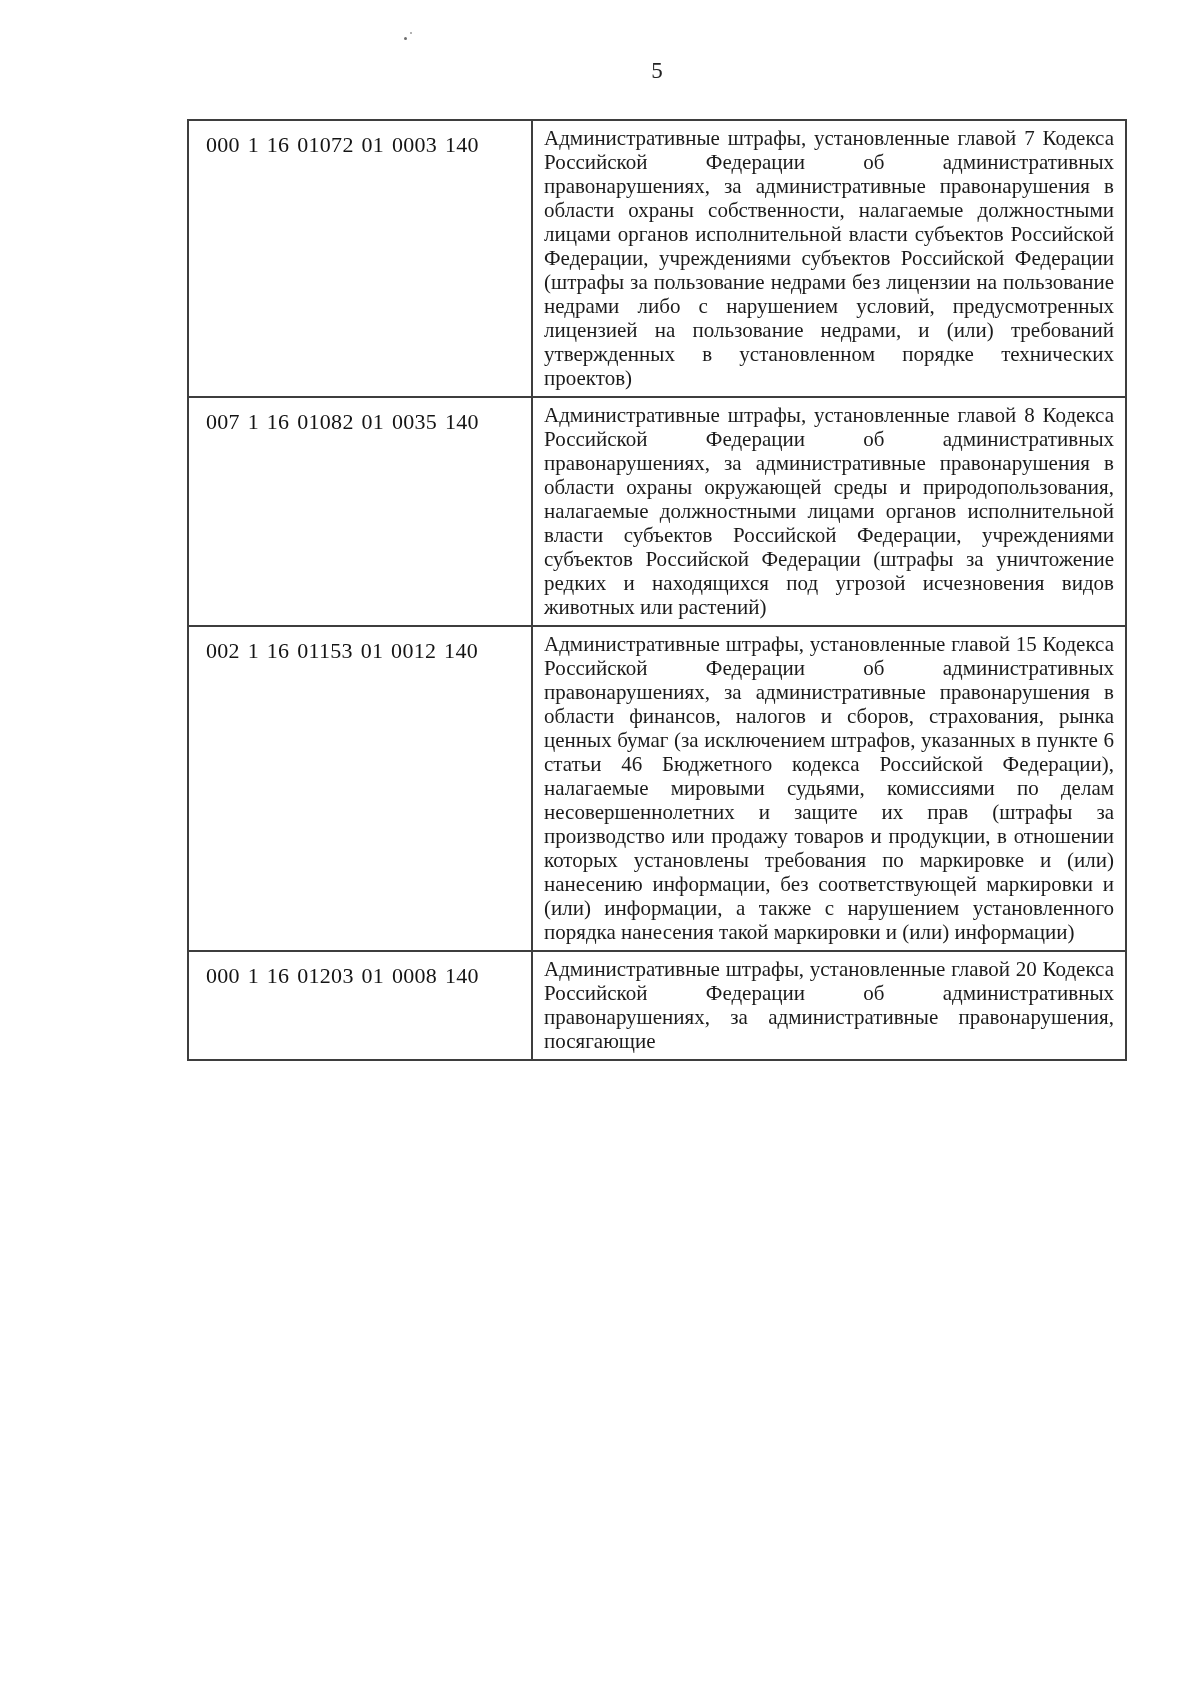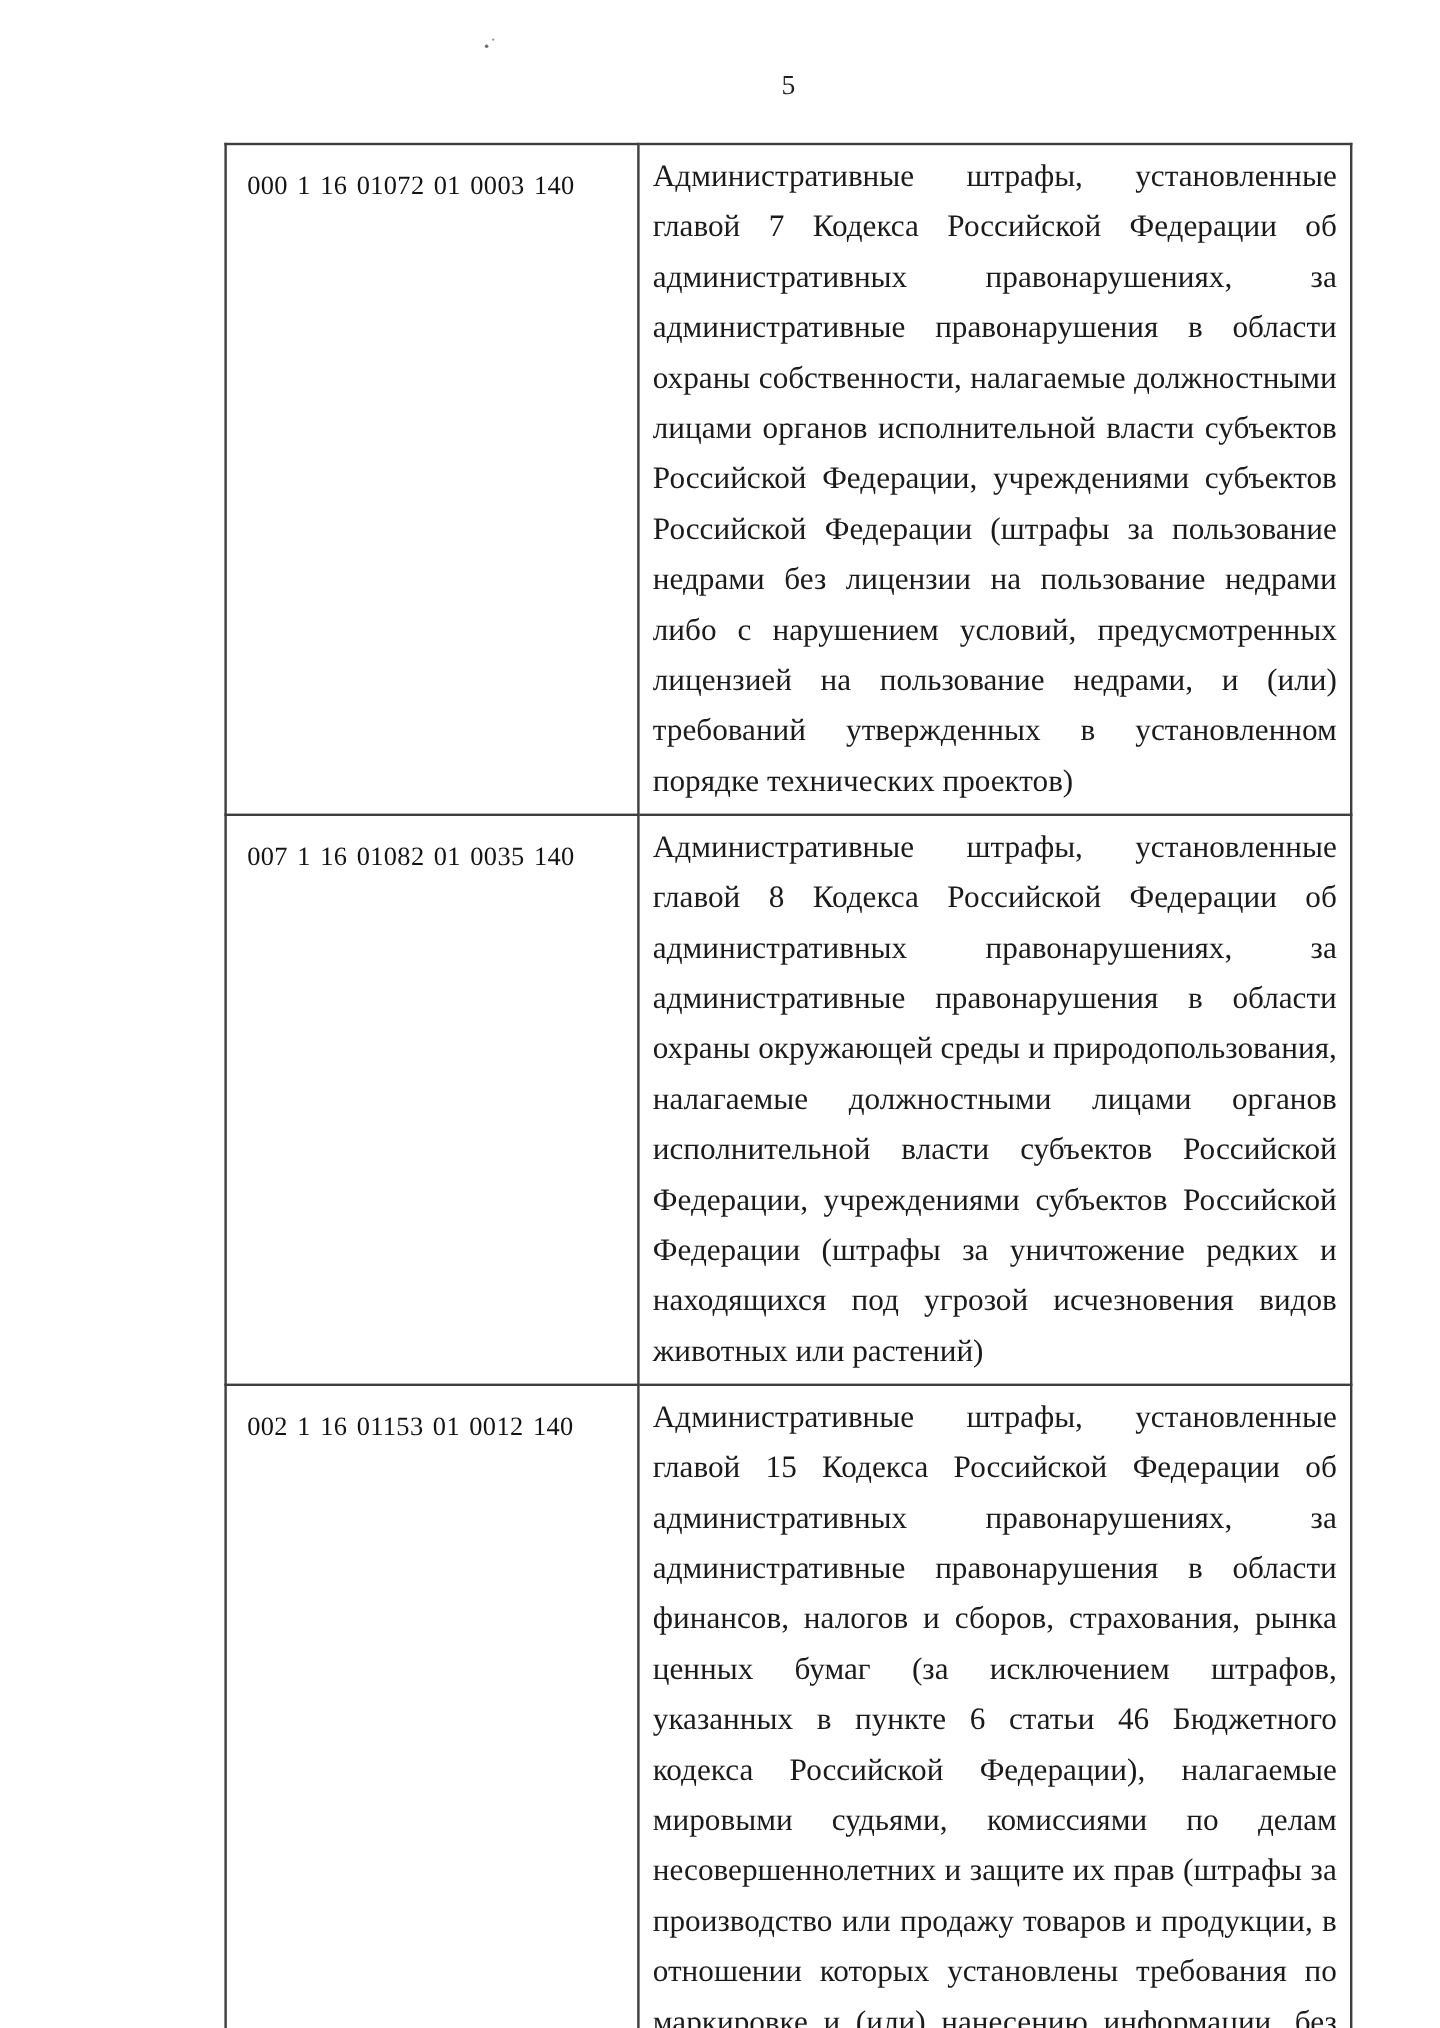--- a/index.html
+++ b/index.html
@@ -31,32 +31,32 @@
     top: 119px;
     width: 940px;
     border-collapse: collapse;
     table-layout: fixed;
   }
   .doc-table td {
     border: 2px solid #3e3e3e;
     vertical-align: top;
   }
   .code-cell {
-    padding: 20px 6px 4px 17px;
+    padding: 10px 6px 4px 17px;
     font-size: 22px;
     line-height: 28px;
     letter-spacing: 0.3px;
     word-spacing: 2px;
     white-space: nowrap;
     color: #141414;
   }
   .desc-cell {
     padding: 5px 11px 6px 11px;
-    font-size: 26px;
-    line-height: 42px;
+    font-size: 21px;
+    line-height: 24px;
     text-align: justify;
     text-align-last: left;
     color: #1b1b1b;
     margin-top: 25px;
   }
   
   .speck {
     position: absolute;
     border-radius: 50%;
     background: #6e6e6e;
@@ -85,16 +85,20 @@
         <td class="desc-cell">Административные штрафы, установленные главой 7 Кодекса Российской Федерации об административных правонарушениях, за административные правонарушения в области охраны собственности, налагаемые должностными лицами органов исполнительной власти субъектов Российской Федерации, учреждениями субъектов Российской Федерации (штрафы за пользование недрами без лицензии на пользование недрами либо с нарушением условий, предусмотренных лицензией на пользование недрами, и (или) требований утвержденных в установленном порядке технических проектов)</td>
       </tr>
       <tr>
         <td class="code-cell">007 1 16 01082 01 0035 140</td>
         <td class="desc-cell">Административные штрафы, установленные главой 8 Кодекса Российской Федерации об административных правонарушениях, за административные правонарушения в области охраны окружающей среды и природопользования, налагаемые должностными лицами органов исполнительной власти субъектов Российской Федерации, учреждениями субъектов Российской Федерации (штрафы за уничтожение редких и находящихся под угрозой исчезновения видов животных или растений)</td>
       </tr>
       <tr>
         <td class="code-cell">002 1 16 01153 01 0012 140</td>
         <td class="desc-cell">Административные штрафы, установленные главой 15 Кодекса Российской Федерации об административных правонарушениях, за административные правонарушения в области финансов, налогов и сборов, страхования, рынка ценных бумаг (за исключением штрафов, указанных в пункте 6 статьи 46 Бюджетного кодекса Российской Федерации), налагаемые мировыми судьями, комиссиями по делам несовершеннолетних и защите их прав (штрафы за производство или продажу товаров и продукции, в отношении которых установлены требования по маркировке и (или) нанесению информации, без соответствующей маркировки и (или) информации, а также с нарушением установленного порядка нанесения такой маркировки и (или) информации)</td>
       </tr>
+      <tr>
+        <td class="code-cell">000 1 16 01203 01 0008 140</td>
+        <td class="desc-cell">Административные штрафы, установленные главой 20 Кодекса Российской Федерации об административных правонарушениях, за административные правонарушения, посягающие</td>
+      </tr>
     </tbody>
   </table>
 
 </div>
 
 </body></html>

